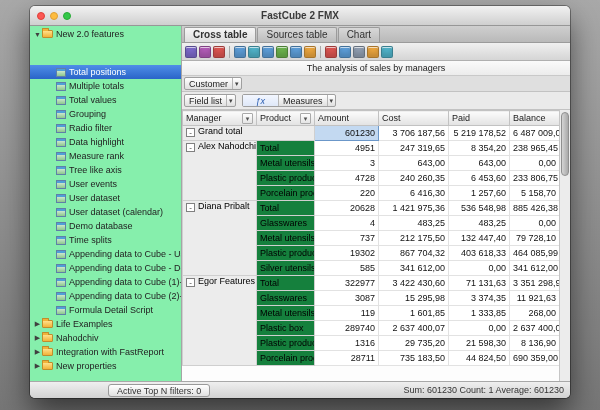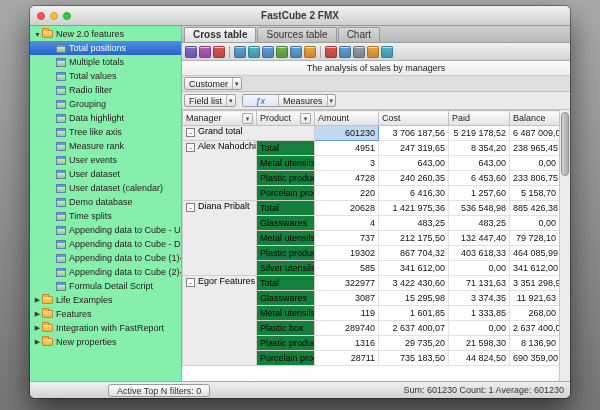--- a/index.html
+++ b/index.html
@@ -16,21 +16,21 @@
   .light { width:8px; height:8px; border-radius:50%; display:block; }
   .light.red { background:#fc5753; border:1px solid #df3e38; }
   .light.yellow { background:#fdbc40; border:1px solid #de9f34; }
   .light.green { background:#33c748; border:1px solid #27aa35; }
   .title { text-align:center; font-size:10px; line-height:19px; color:#3a3a3a; font-weight:bold; }
 
   .content { flex:1; display:flex; min-height:0; }
 
   .sidebar { width:152px; background:#86efac; border-right:1px solid #a5a5a5; overflow:hidden; padding-top:1px; }
   .trow { height:14px; display:flex; align-items:center; font-size:9px; color:#222; white-space:nowrap; padding-left:3px; }
-  .trow.sel { background:linear-gradient(#4f8ee8,#2a64c8); color:#fff; }
+  .trow.sel { background:linear-gradient(#4f8ee8,#2a64c8); color:#fff;margin-top:24px; }
   .arr { width:9px; flex:0 0 9px; font-size:7px; color:#404040; text-align:center; }
   .trow.sel .arr { color:#fff; }
   .indent { width:14px; flex:0 0 14px; }
   .folder { width:11px; height:8px; flex:0 0 11px; background:linear-gradient(#ffe08a,#f2b338);
             border:1px solid #c08c2c; border-radius:1px; margin-right:3px; position:relative; }
   .folder::before { content:""; position:absolute; left:-1px; top:-3px; width:5px; height:2px;
             background:#f2b338; border:1px solid #c08c2c; border-bottom:none; border-radius:1px 1px 0 0; }
   .cube { width:10px; height:9px; flex:0 0 10px; border:1px solid #5f7fa8; margin-right:3px;
           background:linear-gradient(#e6f3e6,#8cc88c); box-shadow:inset 0 2px 0 #4f9fd8; }
 
@@ -124,45 +124,45 @@
         <div class="trow">
           <span class="indent"></span>
           <span class="arr"></span>
           <span class="cube"></span>
           <span>Total values</span>
         </div>
         <div class="trow">
           <span class="indent"></span>
           <span class="arr"></span>
           <span class="cube"></span>
+          <span>Grouping</span>
+        </div>
+        <div class="trow">
+          <span class="indent"></span>
+          <span class="arr"></span>
+          <span class="cube"></span>
           <span>Radio filter</span>
         </div>
         <div class="trow">
           <span class="indent"></span>
           <span class="arr"></span>
           <span class="cube"></span>
-          <span>Grouping</span>
-        </div>
-        <div class="trow">
-          <span class="indent"></span>
-          <span class="arr"></span>
-          <span class="cube"></span>
           <span>Data highlight</span>
         </div>
         <div class="trow">
           <span class="indent"></span>
           <span class="arr"></span>
           <span class="cube"></span>
+          <span>Measure rank</span>
+        </div>
+        <div class="trow">
+          <span class="indent"></span>
+          <span class="arr"></span>
+          <span class="cube"></span>
           <span>Tree like axis</span>
-        </div>
-        <div class="trow">
-          <span class="indent"></span>
-          <span class="arr"></span>
-          <span class="cube"></span>
-          <span>Measure rank</span>
         </div>
         <div class="trow">
           <span class="indent"></span>
           <span class="arr"></span>
           <span class="cube"></span>
           <span>User events</span>
         </div>
         <div class="trow">
           <span class="indent"></span>
           <span class="arr"></span>
@@ -218,21 +218,21 @@
           <span>Formula Detail Script</span>
         </div>
         <div class="trow">
           <span class="arr">▶</span>
           <span class="folder"></span>
           <span>Life Examples</span>
         </div>
         <div class="trow">
           <span class="arr">▶</span>
           <span class="folder"></span>
-          <span>Features</span>
+          <span>Nahodchiv</span>
         </div>
         <div class="trow">
           <span class="arr">▶</span>
           <span class="folder"></span>
           <span>Integration with FastReport</span>
         </div>
         <div class="trow">
           <span class="arr">▶</span>
           <span class="folder"></span>
           <span>New properties</span>

